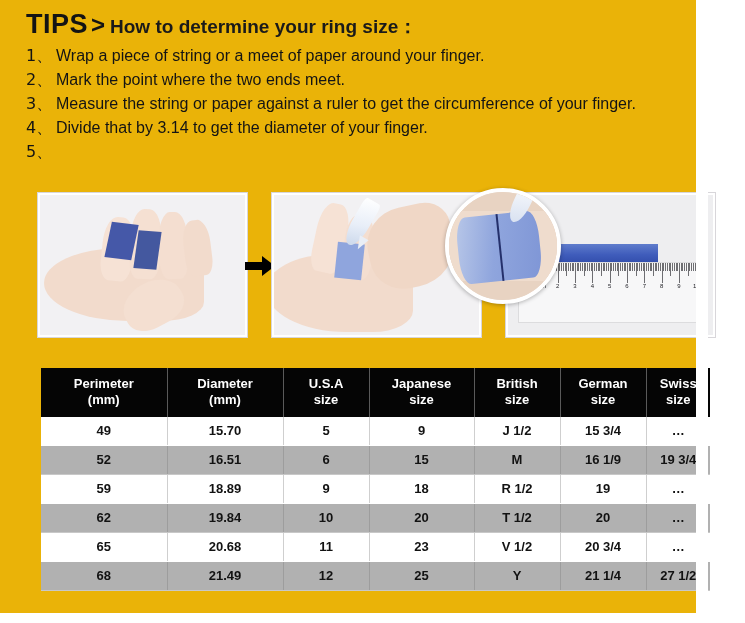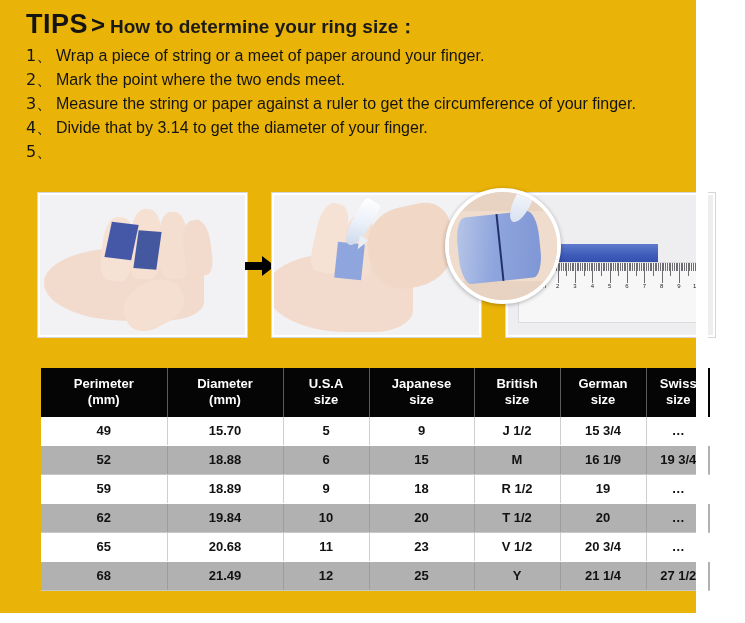--- a/index.html
+++ b/index.html
@@ -382,21 +382,21 @@
             <td>49</td>
             <td>15.70</td>
             <td>5</td>
             <td>9</td>
             <td>J 1/2</td>
             <td>15 3/4</td>
             <td>…</td>
           </tr>
           <tr>
             <td>52</td>
-            <td>18.88</td>
+            <td>16.51</td>
             <td>6</td>
             <td>15</td>
             <td>M</td>
             <td>16 1/9</td>
             <td>19 3/4</td>
           </tr>
           <tr>
             <td>59</td>
             <td>18.89</td>
             <td>9</td>

